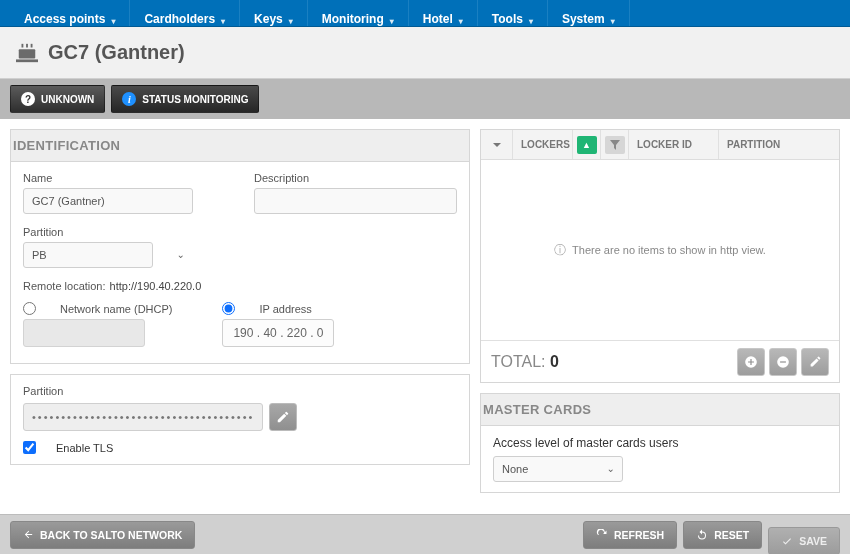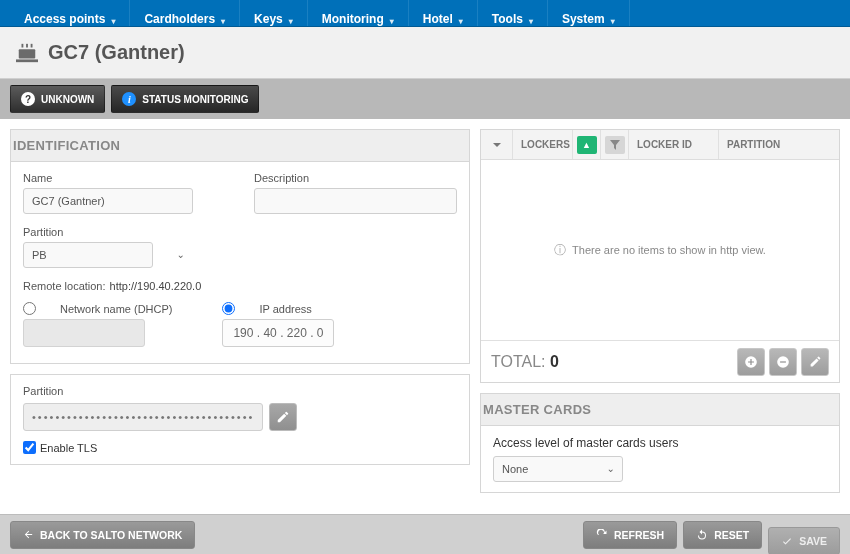--- a/index.html
+++ b/index.html
@@ -51,21 +51,21 @@
 .radio-opt { display: flex; align-items: center; gap: 24px; font-size: 11px; color: #555; }
 .radio-opt input { accent-color: #0d6efd; }
 
 .ip-box { height: 28px; border: 1px solid #cfcfcf; border-radius: 3px; background: #fcfcfc; display: inline-flex; align-items: center; padding: 0 6px; font-size: 12px; color: #666; width: 112px; margin-top: 4px; justify-content: center; }
 .disabled-box { height: 28px; width: 122px; background: #e8e8e8; border: 1px solid #d3d3d3; border-radius: 3px; margin-top: 4px; }
 
 
 .pw-row { display: flex; gap: 6px; align-items: center; margin-bottom: 10px; }
 .pw-input { flex: 0 0 240px; height: 28px; border: 1px solid #cfcfcf; border-radius: 3px; background: #eee; padding: 0 8px; font-size: 11px; color: #777; letter-spacing: 2px; }
 .icon-btn { width: 28px; height: 28px; border: 1px solid #bbb; border-radius: 3px; background: linear-gradient(#a8a8a8, #8f8f8f); display: inline-flex; align-items: center; justify-content: center; cursor: pointer; color: #fff; }
-.chk-row { display: flex; align-items: center; gap: 4px; font-size: 11px; color: #333; }
+.chk-row { display: flex; align-items: center; gap: 20px; font-size: 11px; color: #333; }
 .chk-row input { accent-color: #0d6efd; }
 
 
 .grid-hd { display: flex; align-items: stretch; height: 30px; background: #f3f3f3; border-bottom: 1px solid #ddd; }
 .gh-cell { display: flex; align-items: center; padding: 0 8px; font-size: 10px; font-weight: bold; color: #777; border-right: 1px solid #e0e0e0; }
 .gh-cell.exp { width: 32px; justify-content: center; cursor: pointer; }
 .gh-cell.sorters { width: 28px; justify-content: center; cursor: pointer; padding: 0; }
 .sort-up { width: 20px; height: 18px; background: #1fb574; color: #fff; display: flex; align-items: center; justify-content: center; font-size: 9px; border-radius: 2px; }
 .sort-filter { width: 20px; height: 18px; background: #d6d6d6; color: #888; display: flex; align-items: center; justify-content: center; border-radius: 2px; }
 .gh-cell.lockers { width: 60px; }

